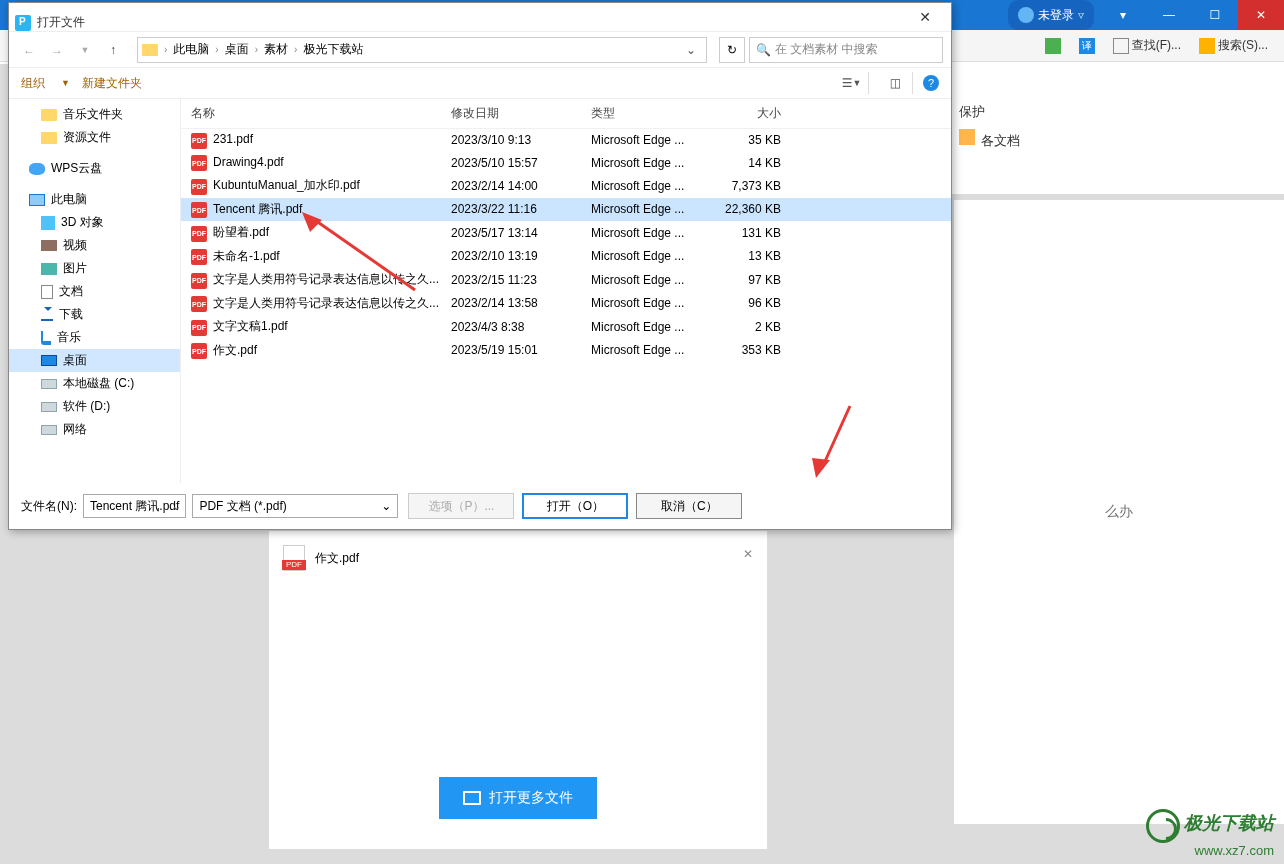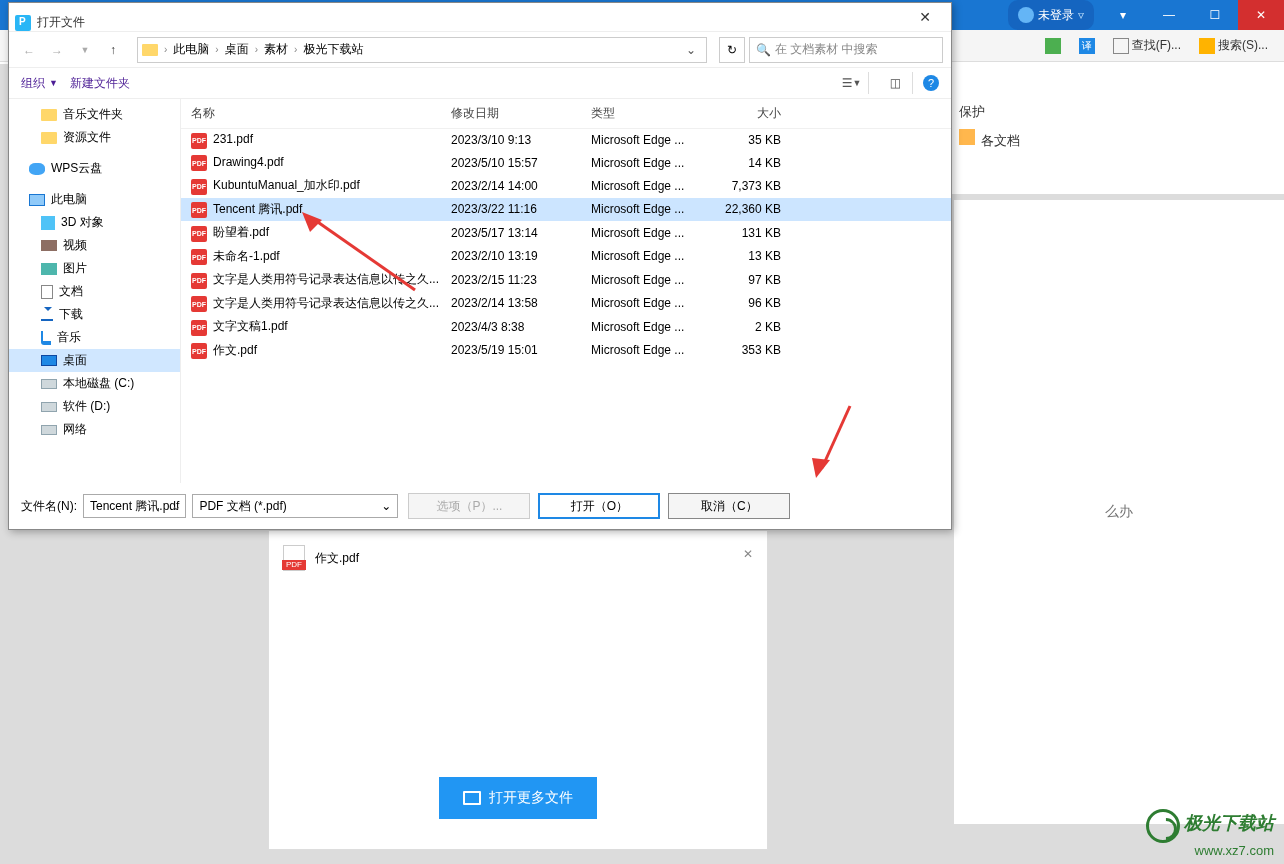--- a/index.html
+++ b/index.html
@@ -42,21 +42,21 @@
 .nav-arrow.active { color: #333; }
 .breadcrumb-bar { flex: 1; height: 26px; border: 1px solid #ccc; display: flex; align-items: center; padding: 0 4px; gap: 2px; margin: 0 8px; }
 .crumb { display: flex; align-items: center; padding: 0 4px; }
 .crumb-sep { color: #888; font-size: 10px; }
 .folder-small { width: 16px; height: 12px; background: #ffd76a; border-radius: 1px; margin-right: 4px; }
 .addr-drop { margin-left: auto; color: #555; padding: 0 6px; }
 .refresh-btn { width: 26px; height: 26px; border: 1px solid #ccc; display:flex;align-items:center;justify-content:center; }
 .search-box { width: 194px; height: 26px; border: 1px solid #ccc; display: flex; align-items: center; padding: 0 6px; gap: 4px; color: #888; }
 
 .dlg-toolbar2 { height: 32px; display: flex; align-items: center; padding: 0 12px; gap: 12px; border-top: 1px solid #eee; border-bottom: 1px solid #eee; }
-.tb2-link { color: #4c1d95; cursor: pointer; display: flex; align-items: center; gap: 4px; }
+.tb2-link { color: #a16207; cursor: pointer; display: flex; align-items: center; gap: 16px; }
 .tb2-right { margin-left: auto; display: flex; gap: 10px; align-items: center; }
 .view-btn { width: 34px; height: 22px; border-right: 1px solid #ddd; display:flex;align-items:center;justify-content:center;color:#555; }
 .help-icon { width: 16px; height: 16px; border-radius: 50%; background: #1e88e5; color: #fff; display: flex; align-items: center; justify-content: center; font-size: 11px; }
 
 .dlg-body { flex: 1; display: flex; min-height: 0; }
 
 .tree { width: 172px; border-right: 1px solid #eee; overflow: auto; padding: 4px 0; }
 .tree-item { display: flex; align-items: center; gap: 6px; padding: 3px 8px 3px 32px; cursor: pointer; }
 .tree-item.selected { background: #d0e7ff; }
 .ti-folder { width: 16px; height: 12px; background: #ffd76a; border-radius: 1px; }
@@ -84,21 +84,21 @@
 .pdf-ico { width: 16px; height: 16px; margin-right: 6px; display: inline-flex; align-items: center; justify-content: center; background: #e53935; color: #fff; font-size: 7px; font-weight: bold; border-radius: 2px; }
 
 .dlg-bottom { padding: 10px 12px; display: flex; flex-direction: row; gap: 10px; }
 .row-fn { display: flex; align-items: center; gap: 6px; }
 .label-fn { white-space: nowrap; }
 .input-fn { flex: 1; height: 24px; border: 1px solid #aaa; padding: 0 6px; display:flex; align-items:center; position:relative; }
 .input-fn .dd { position:absolute; right:4px; color:#555; }
 .filter-dd { width: 206px; height: 24px; border: 1px solid #aaa; display:flex; align-items:center; padding: 0 6px; position:relative; }
 .filter-dd .dd { position:absolute; right:6px; }
 .row-btns { display: flex; justify-content: flex-end; gap: 8px; }
-.dlg-btn { width: 122px; height: 26px; border: 1px solid #888; background: #f5f5f5; display:flex;align-items:center;justify-content:center; cursor:pointer; }
+.dlg-btn { width: 106px; height: 26px; border: 1px solid #888; background: #f5f5f5; display:flex;align-items:center;justify-content:center; cursor:pointer; }
 .dlg-btn.primary { border: 2px solid #1e88e5; background:#fff; }
 .dlg-btn.disabled { color:#aaa; border-color:#ccc; }
 
 
 .arrow { position: absolute; pointer-events: none; }
 .arrow-line { stroke: #e53935; stroke-width: 3; }
 .arrow-head { fill: #e53935; }
 
 
 .watermark { position: absolute; right: 10px; bottom: 6px; text-align: right; }

